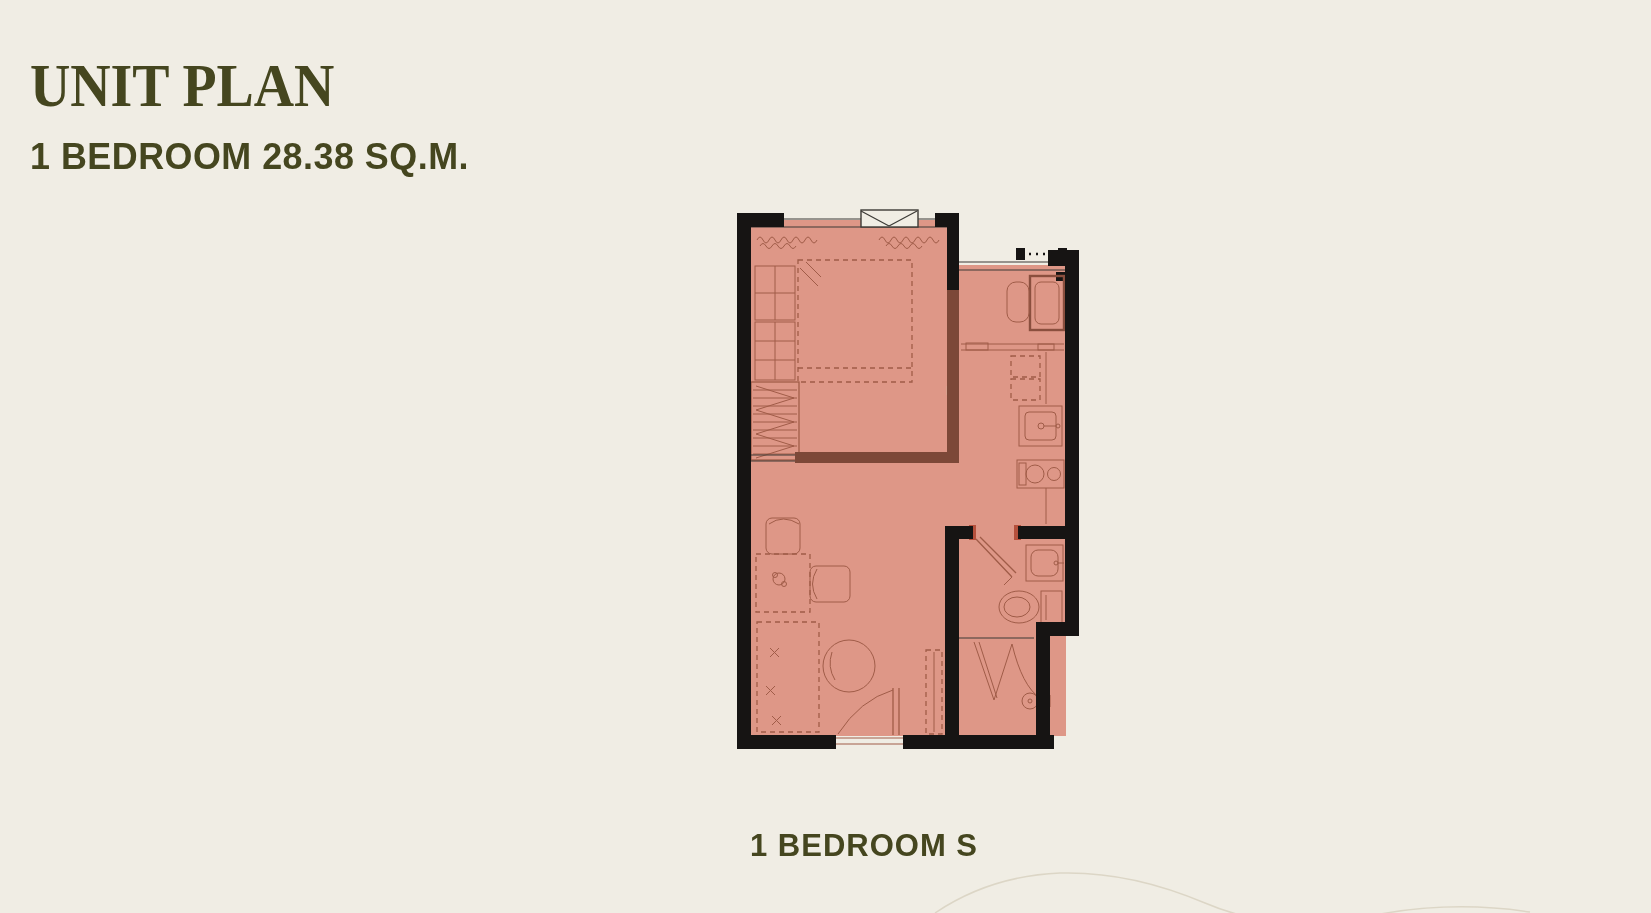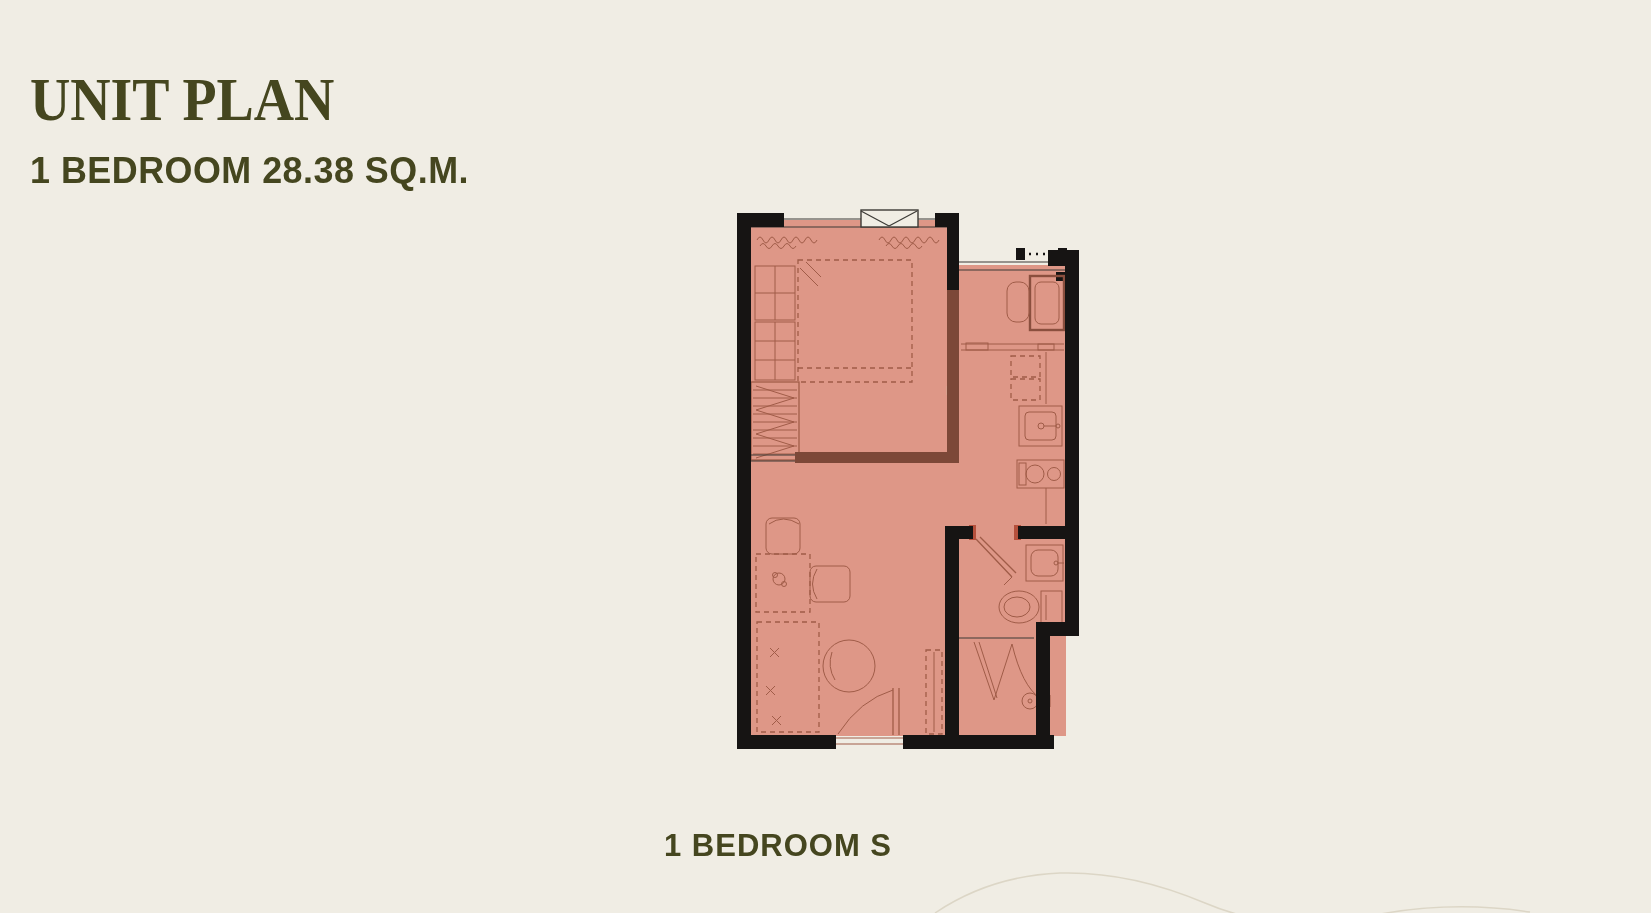--- a/index.html
+++ b/index.html
@@ -4,30 +4,30 @@
 <style>
   :root{
     --background:#f0ede4; --text:#45461f; --plan-fill:#de9787; --wall:#161413;
     --partition:#7c4838; --line:#a05c48; --dark-line:#8a4f3e; --window-line:#3c3a36;
     --door-accent:#b5503c; --contour:#dcd6c6; --partition-light:#d8a08e;
   }
   *{margin:0;padding:0;box-sizing:border-box}
   html,body{width:1651px;height:913px;overflow:hidden}
   body{background:var(--background,#f0ede4);font-family:"Liberation Sans",sans-serif;position:relative}
   .stage{position:absolute;inset:0;overflow:hidden}
-  .hdr{position:absolute;left:30px;top:68px}
+  .hdr{position:absolute;left:30px;top:54px}
   .hdr h1{
     font-family:"Liberation Serif",serif;font-weight:bold;font-size:62px;line-height:1;
     color:var(--text,#45461f);letter-spacing:0px;transform:scaleX(.9);transform-origin:left top;white-space:nowrap}
   .hdr .sub{
     margin-top:20px;font-weight:bold;font-size:37px;color:var(--text,#45461f);
     letter-spacing:.5px;transform:scaleX(.97);transform-origin:left top;white-space:nowrap}
   .plan{position:absolute;left:660px;top:180px;width:440px;height:600px}
   .caption{
-    position:absolute;left:664px;top:828px;width:400px;text-align:left;
+    position:absolute;left:664px;top:828px;width:400px;text-align:center;
     font-weight:bold;font-size:31px;letter-spacing:1px;color:var(--text,#45461f);white-space:nowrap}
   .contour-svg{position:absolute;left:0;top:830px;width:1651px;height:83px}
   
   .planfill{fill:var(--plan-fill,#de9787)}
   .wall{fill:var(--wall,#161413)}
   .part{fill:var(--partition,#7c4838)}
   .ln{fill:none;stroke:var(--line,#a05c48);stroke-width:1.3}
   .lnt{fill:none;stroke:var(--line,#a05c48);stroke-width:1}
   .lnd{fill:none;stroke:var(--line,#a05c48);stroke-width:1.3;stroke-dasharray:5 4}
   .ln2{fill:none;stroke:var(--dark-line,#8a4f3e);stroke-width:2.4}

